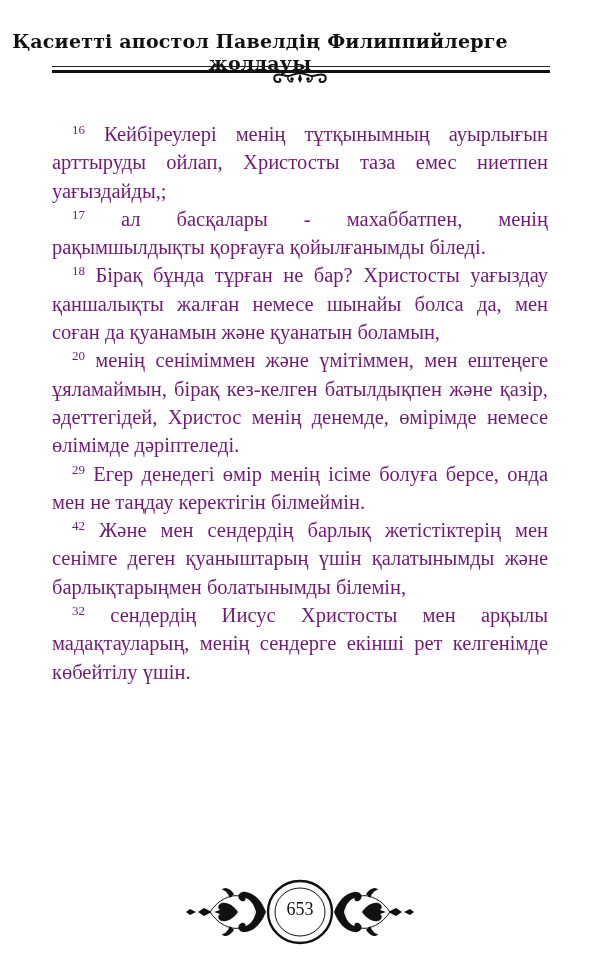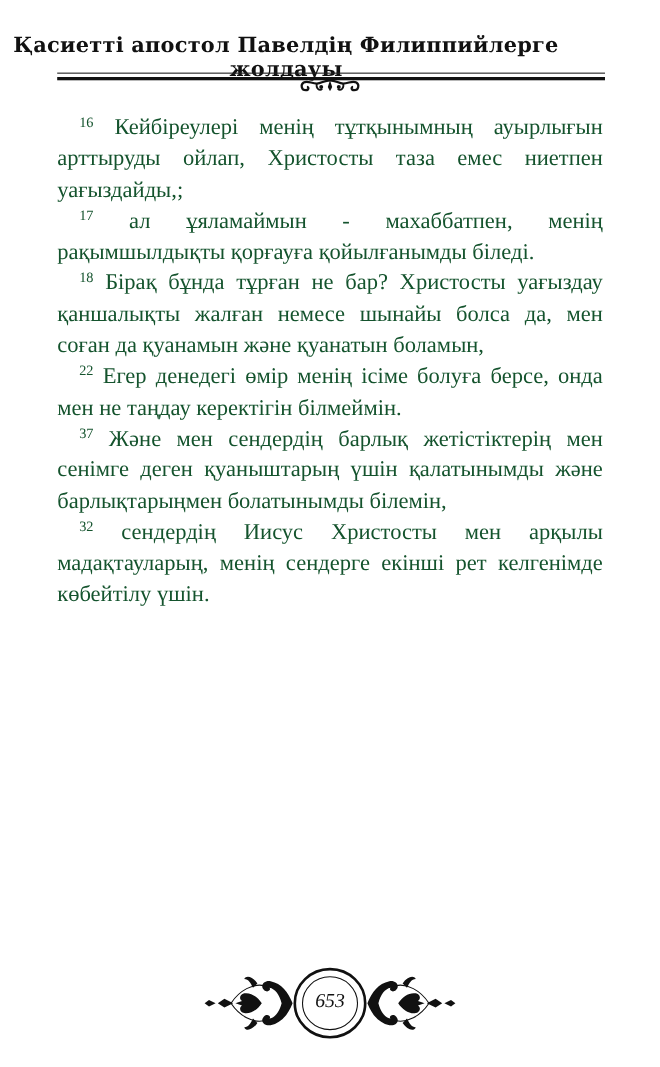--- a/index.html
+++ b/index.html
@@ -6,29 +6,29 @@
   body { width: 600px; height: 970px; position: relative; overflow: hidden; color: #111; }
   .header-title {
     position: absolute; left: 0; top: 30px; width: 520px; text-align: center;
     font-family: "DejaVu Serif", serif; font-weight: bold; font-size: 19px;
     letter-spacing: 0.2px; color: #111;
   }
   .rule-thin { position: absolute; left: 52px; width: 498px; top: 66px; height: 1px; background: #222; }
   .rule-thick { position: absolute; left: 52px; width: 498px; top: 70px; height: 3px; background: #111; }
   .head-ornament { position: absolute; left: 268px; top: 70px; width: 64px; height: 16px; }
   .body-text {
-    position: absolute; left: 52px; top: 102px; width: 496px;
-    font-family: "Liberation Serif", serif; font-size: 20.5px; line-height: 28.3px; color: #14532d;
+    position: absolute; left: 52px; top: 120px; width: 496px;
+    font-family: "Liberation Serif", serif; font-size: 20.5px; line-height: 28.3px; color: #701a75;
   }
   .verse { margin: 0; padding: 0; text-align: justify; text-indent: 20px; }
   .verse sup { font-size: 13px; vertical-align: 7px; line-height: 0; }
   .footer-ornament { position: absolute; left: 170px; top: 872px; width: 260px; height: 80px; }
   .page-number {
     position: absolute; left: 270px; top: 899px; width: 60px; text-align: center;
-    font-family: "Liberation Serif", serif; font-size: 18px; color: #111; font-style: italic;
+    font-family: "Liberation Serif", serif; font-size: 18px; color: #111;
   }
 </style>
 </head>
 <body>
 
 <div>
 
   <div class="header-title">Қасиетті апостол Павелдің Филиппийлерге жолдауы</div>
   <div class="rule-thin"></div>
   <div class="rule-thick"></div>
@@ -38,24 +38,25 @@
     <path d="M32 3 C37 3 40 6 44 6 C49 6 52 3 56 5 C59 7 58 12 54 12 C51 12 51 9 53 9" fill="none" stroke="#111" stroke-width="2"></path>
     <path d="M20 6 C19 10 22 13 25 11" fill="none" stroke="#111" stroke-width="1.6"></path>
     <path d="M44 6 C45 10 42 13 39 11" fill="none" stroke="#111" stroke-width="1.6"></path>
     <circle cx="24" cy="9" r="1.8" fill="#111"></circle>
     <circle cx="40" cy="9" r="1.8" fill="#111"></circle>
     <path d="M32 3 L30 9 L32 13 L34 9 Z" fill="#111"></path>
   </svg>
 
   <div class="body-text">
     <p class="verse"><sup>16</sup> <span>Кейбіреулері менің тұтқынымның ауырлығын арттыруды ойлап, Христосты таза емес ниетпен уағыздайды,;</span></p>
-    <p class="verse"><sup>17</sup> <span>ал ұяламаймын - махаббатпен, менің рақымшылдықты қорғауға қойылғанымды біледі.</span></p>
+    <p class="verse"><sup>17</sup> <span>ал басқалары - махаббатпен, менің рақымшылдықты қорғауға қойылғанымды біледі.</span></p>
     <p class="verse"><sup>18</sup> <span>Бірақ бұнда тұрған не бар? Христосты уағыздау қаншалықты жалған немесе шынайы болса да, мен соған да қуанамын және қуанатын боламын,</span></p>
-    <p class="verse"><sup>22</sup> <span>Егер денедегі өмір менің ісіме болуға берсе, онда мен не таңдау керектігін білмеймін.</span></p>
-    <p class="verse"><sup>37</sup> <span>Және мен сендердің барлық жетістіктерің мен сенімге деген қуаныштарың үшін қалатынымды және барлықтарыңмен болатынымды білемін,</span></p>
+    <p class="verse"><sup>20</sup> <span>менің сеніміммен және үмітіммен, мен ештеңеге ұяламаймын, бірақ кез-келген батылдықпен және қазір, әдеттегідей, Христос менің денемде, өмірімде немесе өлімімде дәріптеледі.</span></p>
+    <p class="verse"><sup>29</sup> <span>Егер денедегі өмір менің ісіме болуға берсе, онда мен не таңдау керектігін білмеймін.</span></p>
+    <p class="verse"><sup>42</sup> <span>Және мен сендердің барлық жетістіктерің мен сенімге деген қуаныштарың үшін қалатынымды және барлықтарыңмен болатынымды білемін,</span></p>
     <p class="verse"><sup>32</sup> <span>сендердің Иисус Христосты мен арқылы мадақтауларың, менің сендерге екінші рет келгенімде көбейтілу үшін.</span></p>
   </div>
 
   <svg class="footer-ornament" viewBox="0 0 260 80">
 
     <ellipse cx="130" cy="40" rx="32" ry="31" fill="#fff" stroke="#111" stroke-width="2.4"></ellipse>
     <ellipse cx="130" cy="40" rx="25" ry="24" fill="none" stroke="#111" stroke-width="1"></ellipse>
 
     <g fill="#111">
       <path d="M96 40 C92 30 86 22 76 20 C70 19 66 24 70 28 C73 31 77 28 75 26 C80 27 84 32 86 40 C84 48 80 53 75 54 C77 52 73 49 70 52 C66 56 70 61 76 60 C86 58 92 50 96 40 Z"></path>

